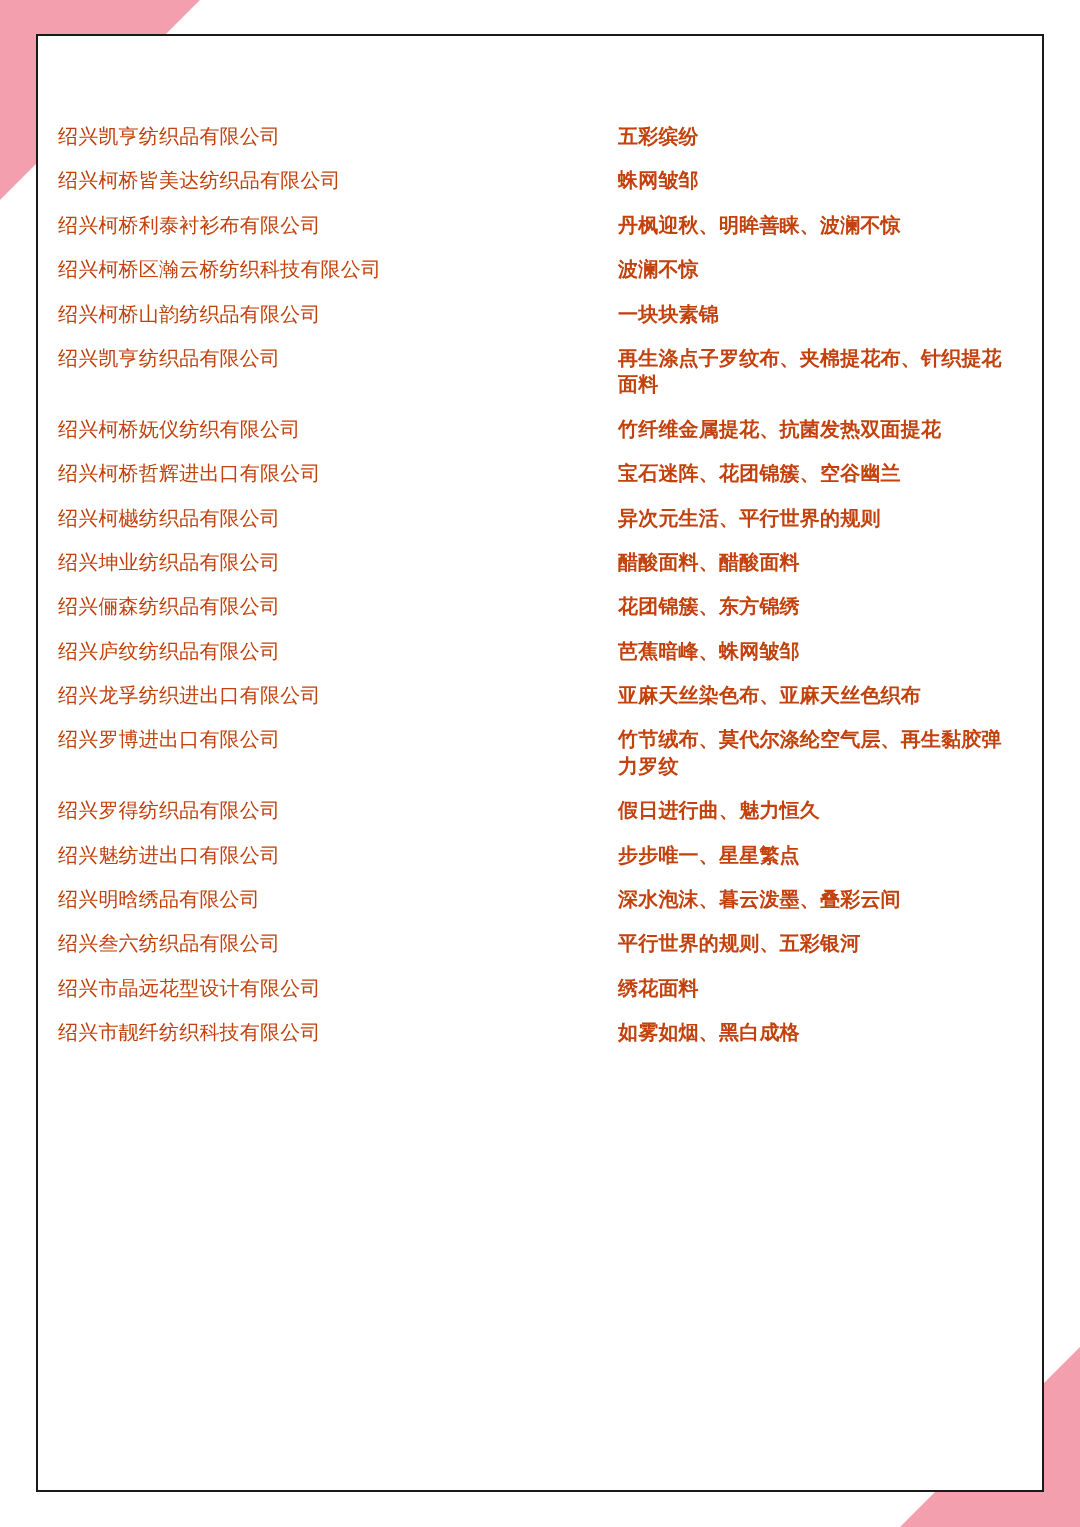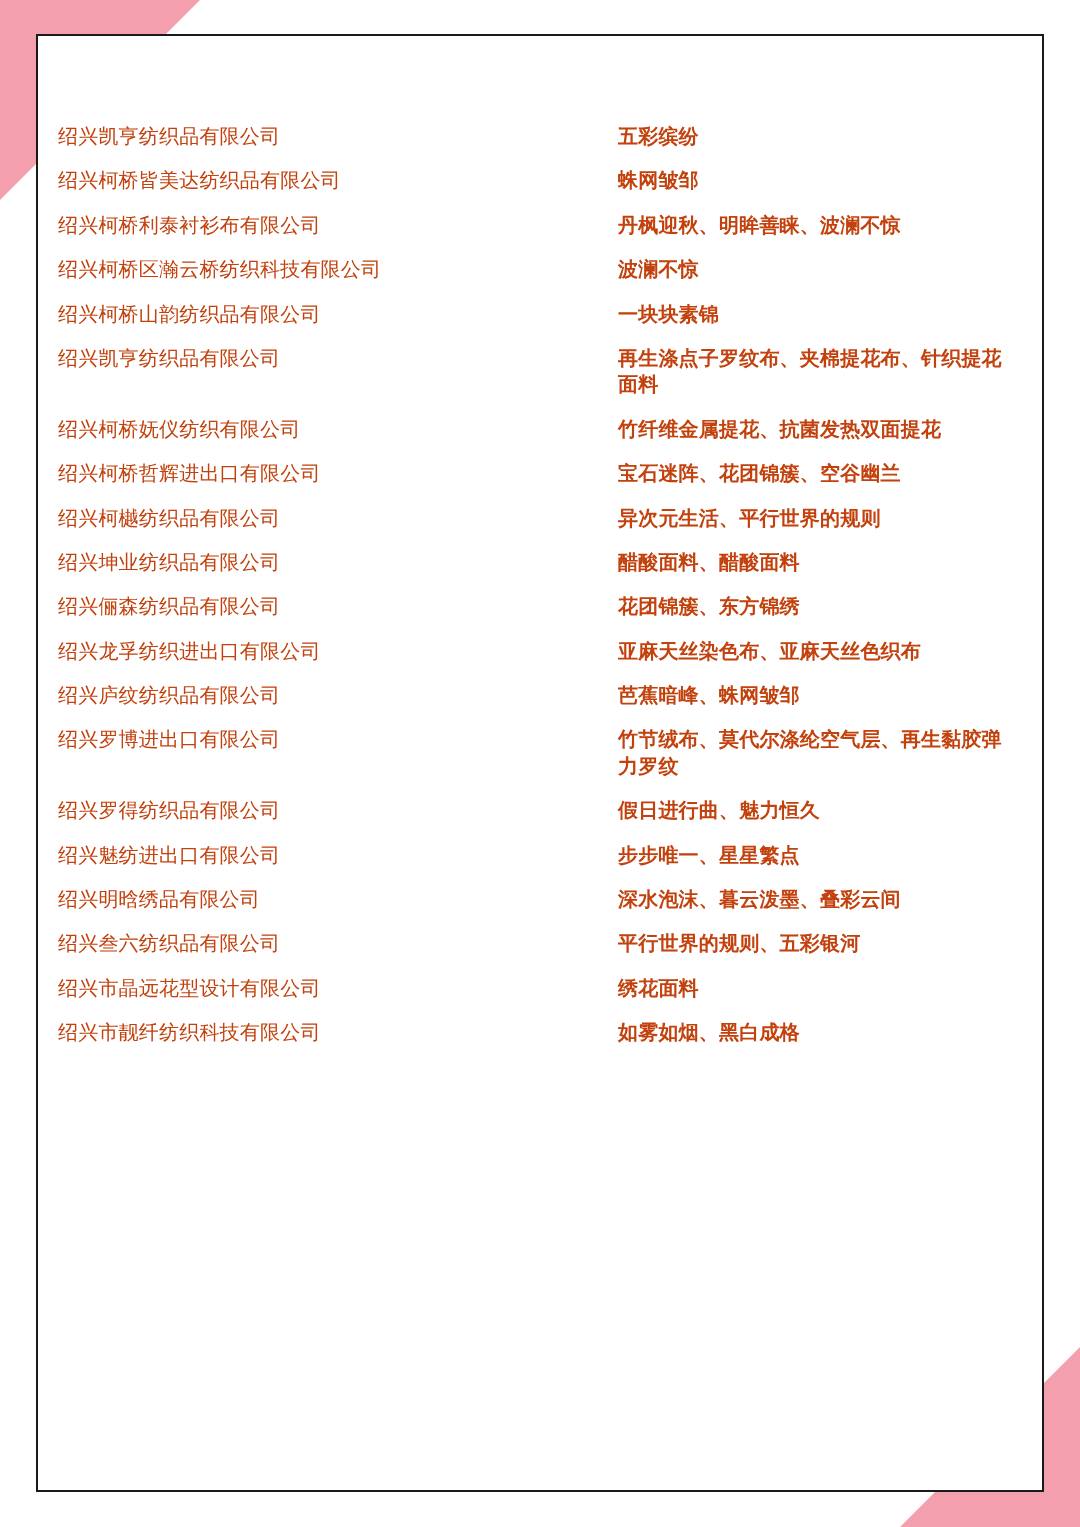--- a/index.html
+++ b/index.html
@@ -131,26 +131,26 @@
           </tr>
           <tr>
             <td class="col-company">绍兴坤业纺织品有限公司</td>
             <td class="col-brand">醋酸面料、醋酸面料</td>
           </tr>
           <tr>
             <td class="col-company">绍兴俪森纺织品有限公司</td>
             <td class="col-brand">花团锦簇、东方锦绣</td>
           </tr>
           <tr>
+            <td class="col-company">绍兴庐纹纺织品有限公司</td>
+            <td class="col-brand">芭蕉暗峰、蛛网皱邹</td>
+          </tr>
+          <tr>
             <td class="col-company">绍兴龙孚纺织进出口有限公司</td>
             <td class="col-brand">亚麻天丝染色布、亚麻天丝色织布</td>
-          </tr>
-          <tr>
-            <td class="col-company">绍兴庐纹纺织品有限公司</td>
-            <td class="col-brand">芭蕉暗峰、蛛网皱邹</td>
           </tr>
           <tr>
             <td class="col-company">绍兴罗博进出口有限公司</td>
             <td class="col-brand">竹节绒布、莫代尔涤纶空气层、再生黏胶弹力罗纹</td>
           </tr>
           <tr>
             <td class="col-company">绍兴罗得纺织品有限公司</td>
             <td class="col-brand">假日进行曲、魅力恒久</td>
           </tr>
           <tr>

